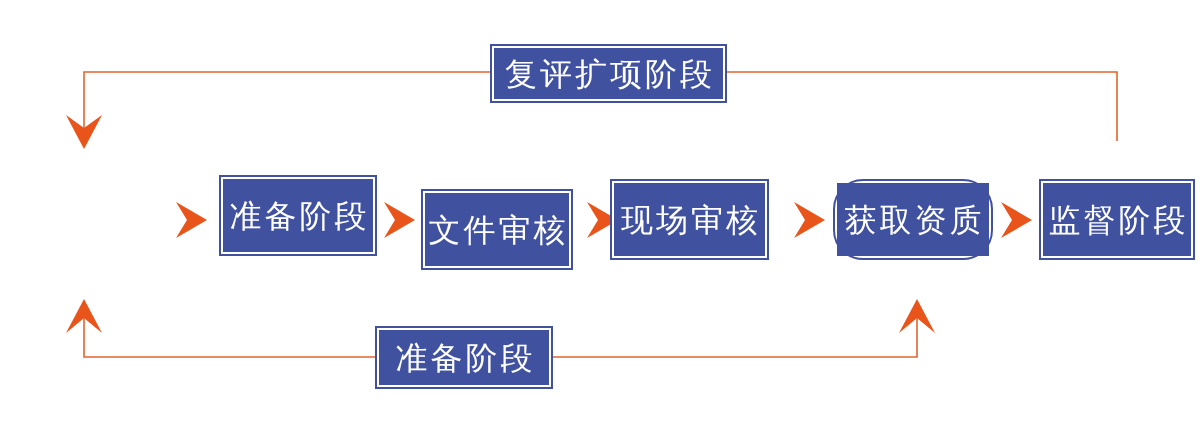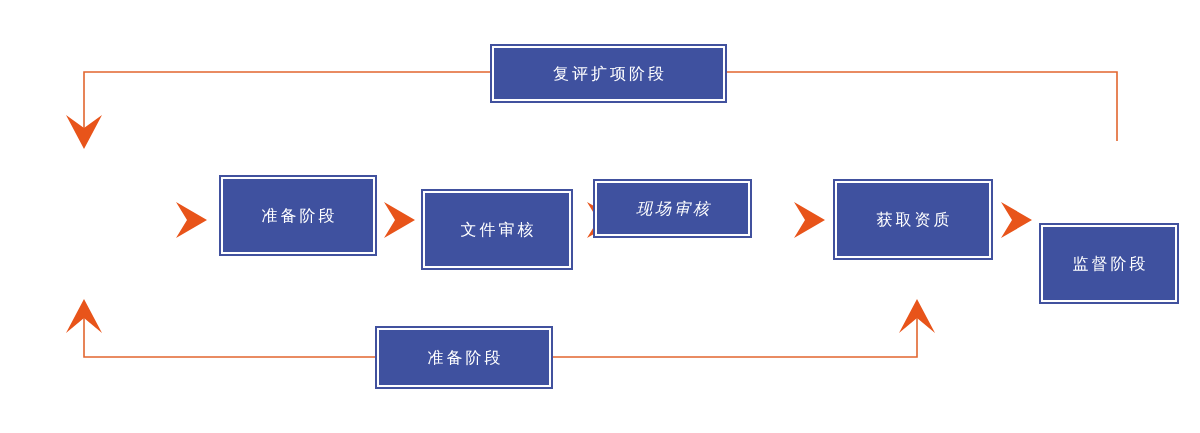--- a/index.html
+++ b/index.html
@@ -46,34 +46,34 @@
     padding: 2px;
   }
   .node-inner {
     width: 100%;
     height: 100%;
     background: var(--box-blue);
     color: var(--text-white);
     display: flex;
     align-items: center;
     justify-content: center;
-    font-size: 16px;
+    font-size: 32px;
     letter-spacing: 3px;
     line-height: 1;
     white-space: nowrap;
     text-indent: 3px; 
   }
 
   
   .stage-1 { left: 5px;    top: 179px; width: 158px; height: 81px; }
   .stage-2 { left: 219px;  top: 175px; width: 158px; height: 81px; }
   .stage-3 { left: 421px;  top: 189px; width: 152px; height: 81px; }
-  .stage-4 { left: 593px;  top: 179px; width: 159px; height: 59px; font-style: italic; }
-  .stage-5 { left: 833px;  top: 179px; width: 160px; height: 81px; }
-  .stage-6 { left: 1039px; top: 179px; width: 140px; height: 81px; margin-top: 44px; }
+  .stage-4 { left: 610px;  top: 179px; width: 159px; height: 81px; }
+  .stage-5 { left: 833px;  top: 179px; width: 160px; height: 81px; border-radius: 30px; }
+  .stage-6 { left: 1039px; top: 179px; width: 156px; height: 81px; }
 
   
   .loop-top-box    { left: 490px; top: 44px;  width: 237px; height: 59px; }
   .loop-bottom-box { left: 375px; top: 326px; width: 178px; height: 63px; }
 </style>
 </head>
 <body>
 
 <div class="canvas">
 

